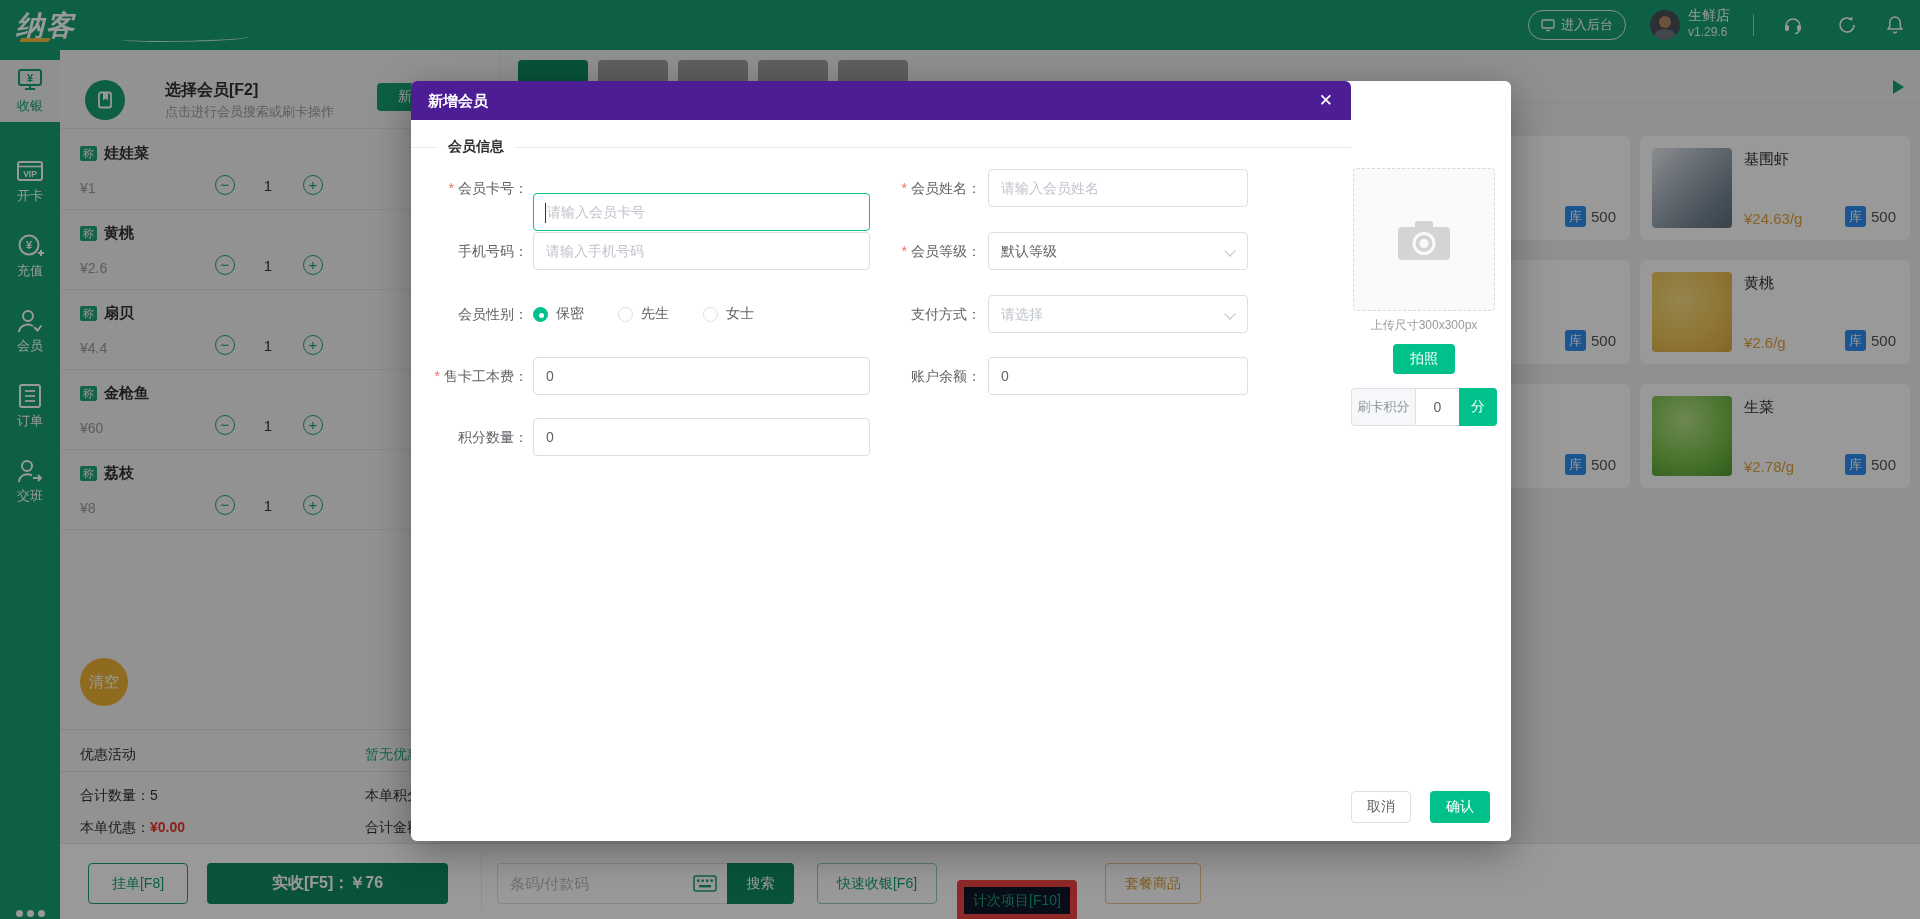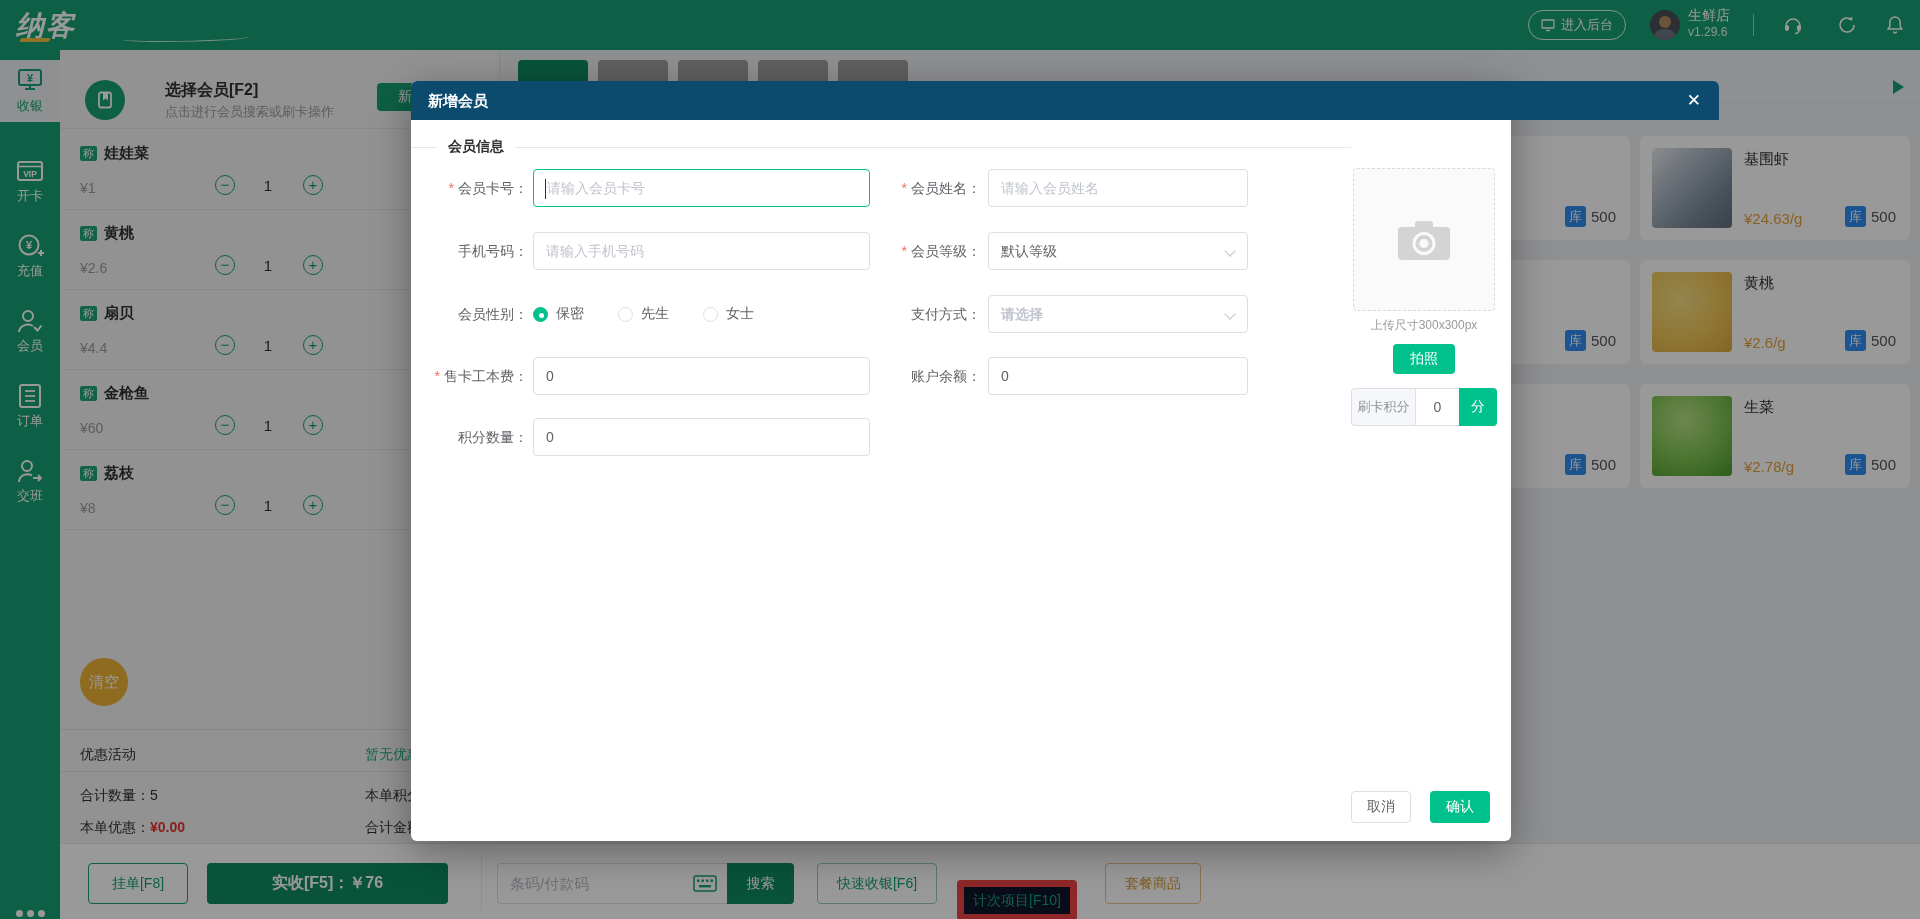--- a/index.html
+++ b/index.html
@@ -87,43 +87,43 @@
   .barcode-input::placeholder { color:#b8bcc4; }
   .kb-icon { position:absolute; right:10px; top:11px; cursor:pointer; }
   .search-btn { position:absolute; left:667px; top:19px; width:67px; height:41px; background:#0e8a62; border:none; color:#fff; border-radius:0 4px 4px 0; }
   .quick-btn { position:absolute; left:757px; top:19px; width:120px; height:41px; background:#fff; border:1px solid #8fcdb7; color:#17a173; }
   .count-btn { position:absolute; left:897px; top:36px; width:120px; height:41px; background:#0f172a; border:7px solid #ef4444; color:#17a173; }
   .combo-btn { position:absolute; left:1045px; top:19px; width:96px; height:41px; background:#fff; border:1px solid #e6c38a; color:#d79b3a; }
 
   
   .overlay { position:absolute; left:0; top:0; width:1920px; height:919px; background:rgba(0,0,0,.40); z-index:50; }
   .modal { position:absolute; left:411px; top:81px; width:1100px; height:760px; background:#fff; border-radius:6px; z-index:60; box-shadow:0 10px 40px rgba(0,0,0,.35); }
-  .modal-header { position:absolute; left:0; top:0; width:1308px; height:39px; background:#0c4a6e; border-radius:6px 6px 0 0; }
+  .modal-header { position:absolute; left:0; top:0; width:940px; height:39px; background:#4c1d95; border-radius:6px 6px 0 0; }
   .modal-title { position:absolute; left:17px; top:0; line-height:39px; color:#fff; font-size:15px; font-weight:bold; }
   .modal-close { position:absolute; right:18px; top:0; line-height:39px; color:#fff; font-size:17px; font-weight:300; cursor:pointer; }
   .legend { position:absolute; left:0; top:56px; width:940px; height:20px; display:flex; align-items:center; }
   .legend .line { height:1px; background:#e8e8e8; }
   .legend .short { width:26px; }
   .legend .long { flex:1; }
   .legend .t { margin:0 11px; font-size:14px; font-weight:bold; color:#303133; }
   .f-label { position:absolute; height:38px; line-height:38px; font-size:14px; color:#606266; text-align:right; }
   .f-label.req::before { content:"*"; color:#f56c6c; margin-right:4px; font-size:14px; }
   .c1l { left:6px; width:111px; }
   .c2l { left:420px; width:150px; }
   .inp { position:absolute; height:38px; background:#fff; border:1px solid #dcdfe6; border-radius:4px; }
   .c1 { left:122px; width:337px; }
   .c2 { left:577px; width:260px; }
   .inp input { width:100%; height:36px; border:none; outline:none; background:transparent; padding:0 12px; font-size:14px; color:#606266; font-family:inherit; }
   .inp input::placeholder { color:#c0c4cc; }
-  .inp.focused { border-color:#00c08b; }
+  .inp.focused { border-color:#00c08b;margin-top:24px; }
   .inp.focused input { padding-left:13px; }
   .caret { position:absolute; left:11px; top:9px; width:1px; height:20px; background:#303133; }
   .sel { cursor:pointer; }
   .sel .sel-text { display:block; line-height:36px; padding:0 12px; font-size:14px; color:#606266; }
-  .sel .sel-text.ph { color:#c0c4cc;font-weight:bold; }
+  .sel .sel-text.ph { color:#c0c4cc; }
   .chev { position:absolute; right:13px; top:14px; width:8px; height:8px; border-right:1.5px solid #c0c4cc; border-bottom:1.5px solid #c0c4cc; transform:rotate(45deg); }
   .radio-group { position:absolute; left:122px; display:flex; align-items:center; height:38px; gap:34px; }
   .radio { display:flex; align-items:center; gap:8px; cursor:pointer; font-size:14px; color:#606266; }
   .rdot { width:15px; height:15px; border-radius:50%; border:1px solid #dcdfe6; background:#fff; position:relative; }
   .rdot.on { background:#00c08b; border-color:#00c08b; }
   .rdot.on::after { content:""; position:absolute; left:5px; top:5px; width:5px; height:5px; border-radius:50%; background:#fff; }
   .photo-box { position:absolute; left:942px; top:87px; width:142px; height:143px; border:1px dashed #d9d9d9; border-radius:4px; background:#fafafa; display:flex; align-items:center; justify-content:center; cursor:pointer; }
   .photo-hint { position:absolute; left:922px; top:236px; width:182px; text-align:center; font-size:12px; color:#9a9a9a; }
   .takephoto-btn { position:absolute; left:982px; top:263px; width:62px; height:30px; background:#00c08b; color:#fff; border:none; border-radius:4px; font-size:14px; cursor:pointer; }
   .swipe-group { position:absolute; left:940px; top:307px; width:146px; height:38px; display:flex; }

